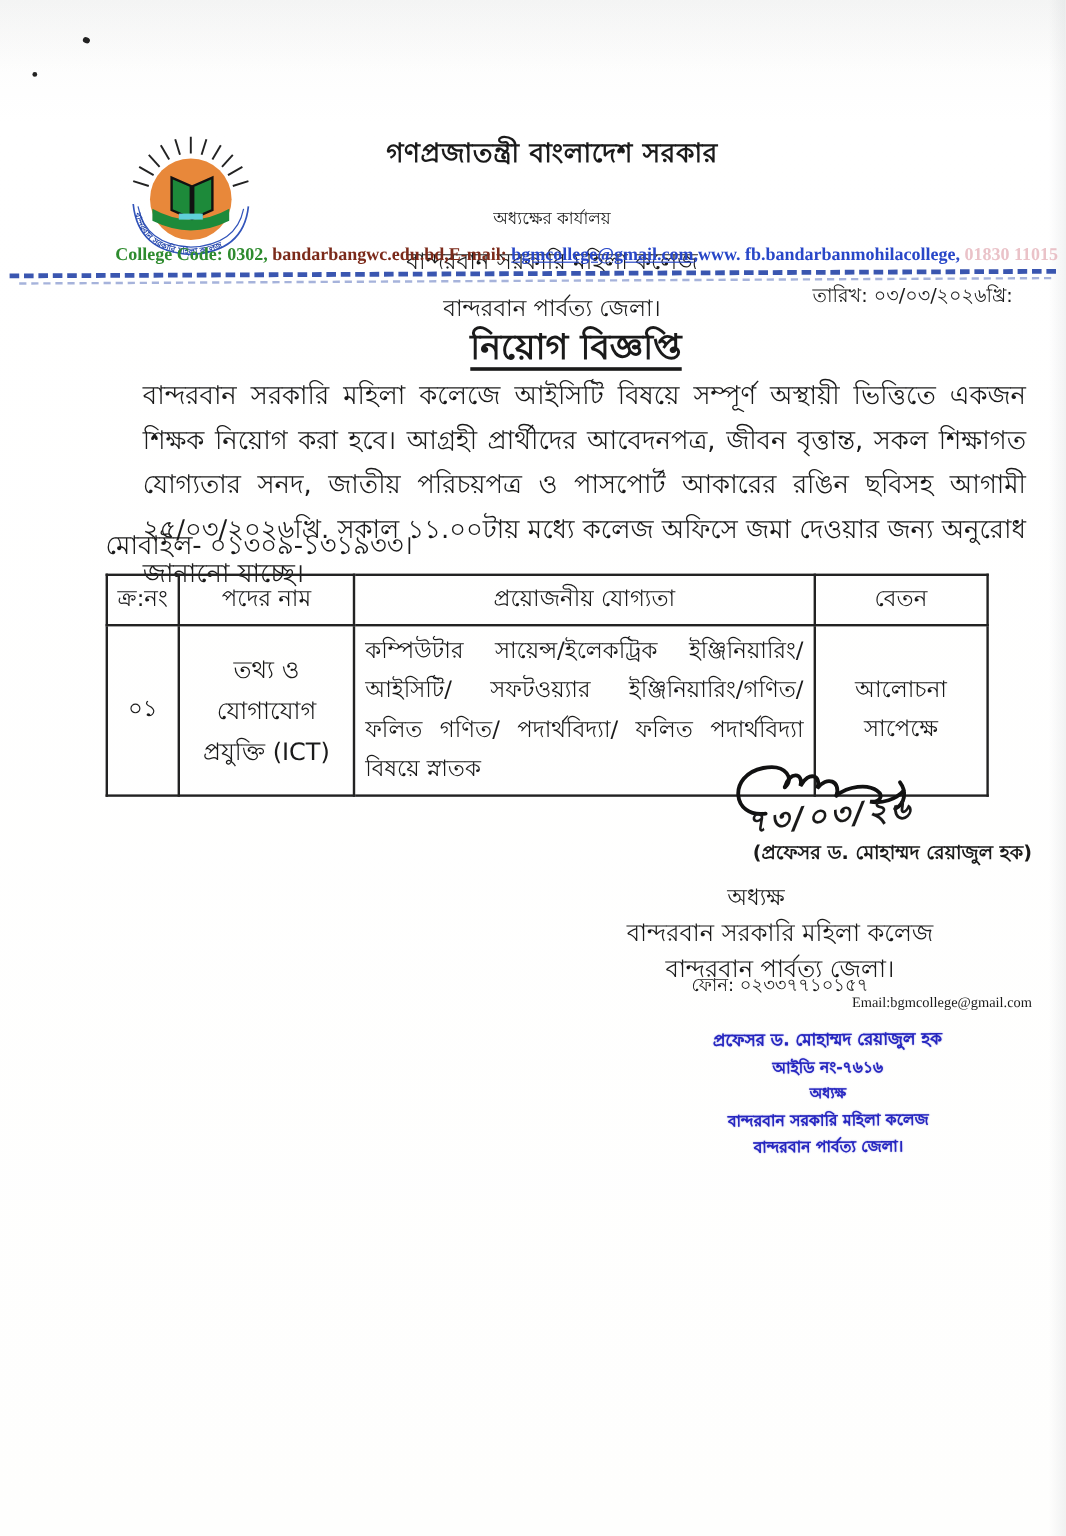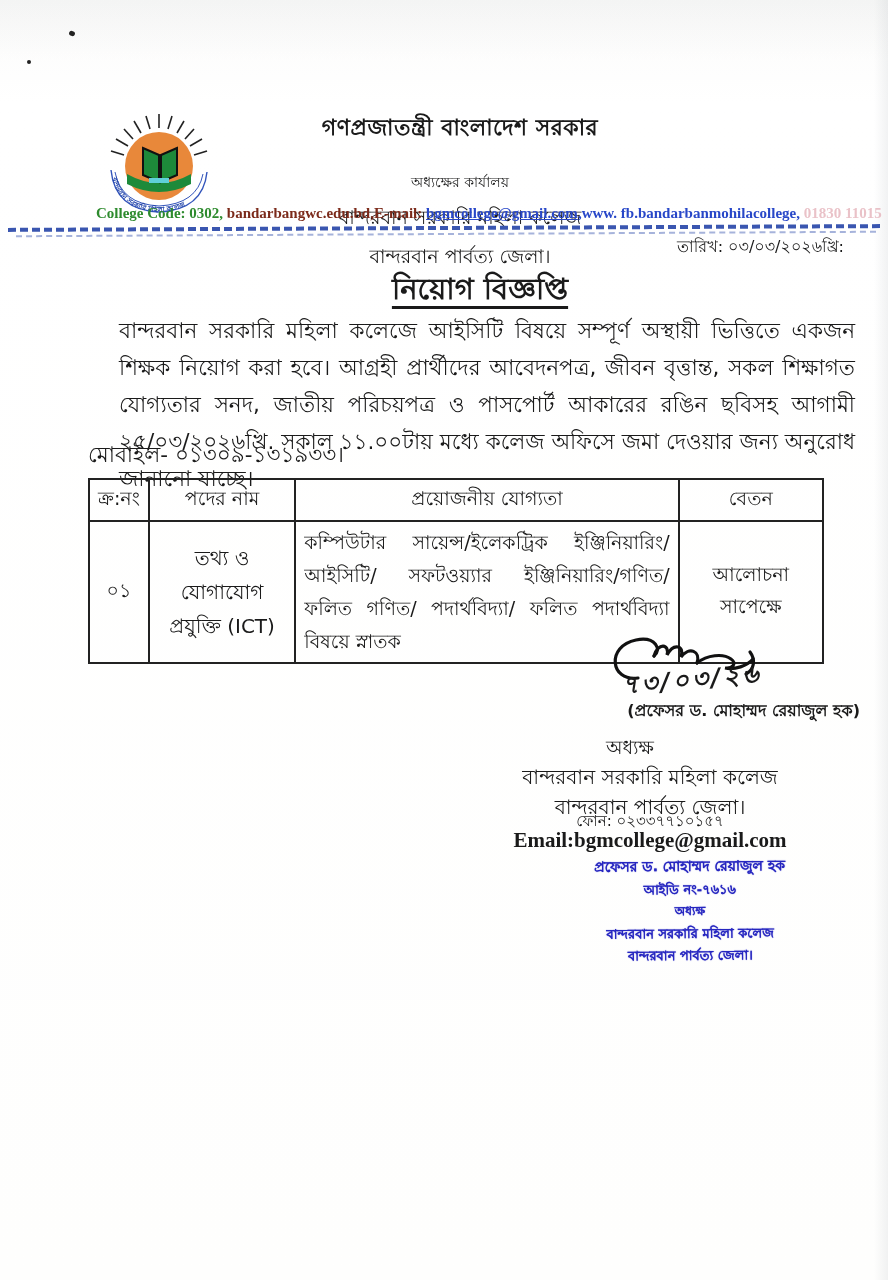--- a/index.html
+++ b/index.html
@@ -61,22 +61,22 @@
   
   .sig-squiggle { position:absolute; left:598px; top:630px; }
   .sig-date { position:absolute; left:622px; top:660px; font-size:25px; font-weight:bold;
     transform:rotate(-5deg); letter-spacing:3px; font-style:italic; }
   .sig-name { position:absolute; left:440px; top:698px; width:420px; text-align:right;
     font-size:16px; font-weight:bold; }
   .sig-desg { position:absolute; left:440px; top:733px; width:380px; text-align:center; font-size:19px; }
   .sig-college { position:absolute; left:440px; top:762px; width:420px; text-align:center; font-size:20px; }
   .sig-district { position:absolute; left:440px; top:792px; width:420px; text-align:center; font-size:20px; }
   .sig-phone { position:absolute; left:440px; top:809px; width:420px; text-align:center; font-size:15px; }
-  .sig-email { position:absolute; left:440px; top:828px; width:420px; text-align:center;
-    font-size:21px; font-weight:bold; font-family:"Liberation Serif","DejaVu Serif",serif; }
+  .sig-email { position:absolute; left:440px; top:828px; width:420px; text-align:right;
+    font-size:12px; font-weight:normal; font-family:"Liberation Serif","DejaVu Serif",serif; }
 
   
   .stamp { position:absolute; left:510px; top:855px; width:360px; text-align:center;
     color:#2626c0; font-weight:bold; transform:rotate(-0.5deg);
     text-shadow:0 0 1px rgba(38,38,192,0.8); }
   .stamp .st1 { font-size:14px; }
   .stamp .st2 { font-size:13px; margin-top:1px; }
   .stamp .st3 { font-size:12px; margin-top:1px; }
   .stamp .st4 { font-size:13px; margin-top:2px; }
   .stamp .st5 { font-size:13px; margin-top:1px; }

